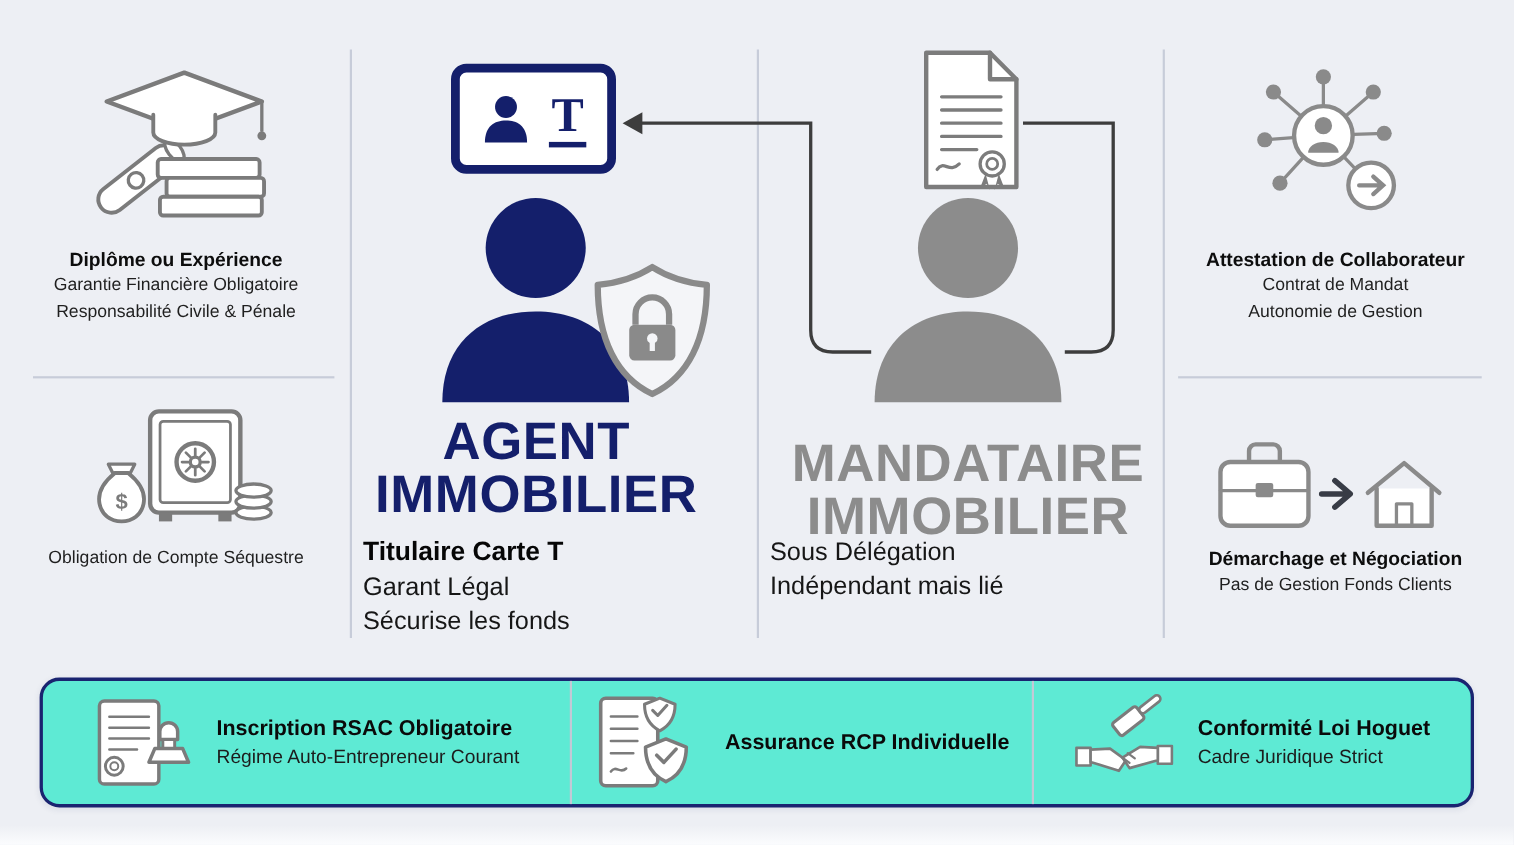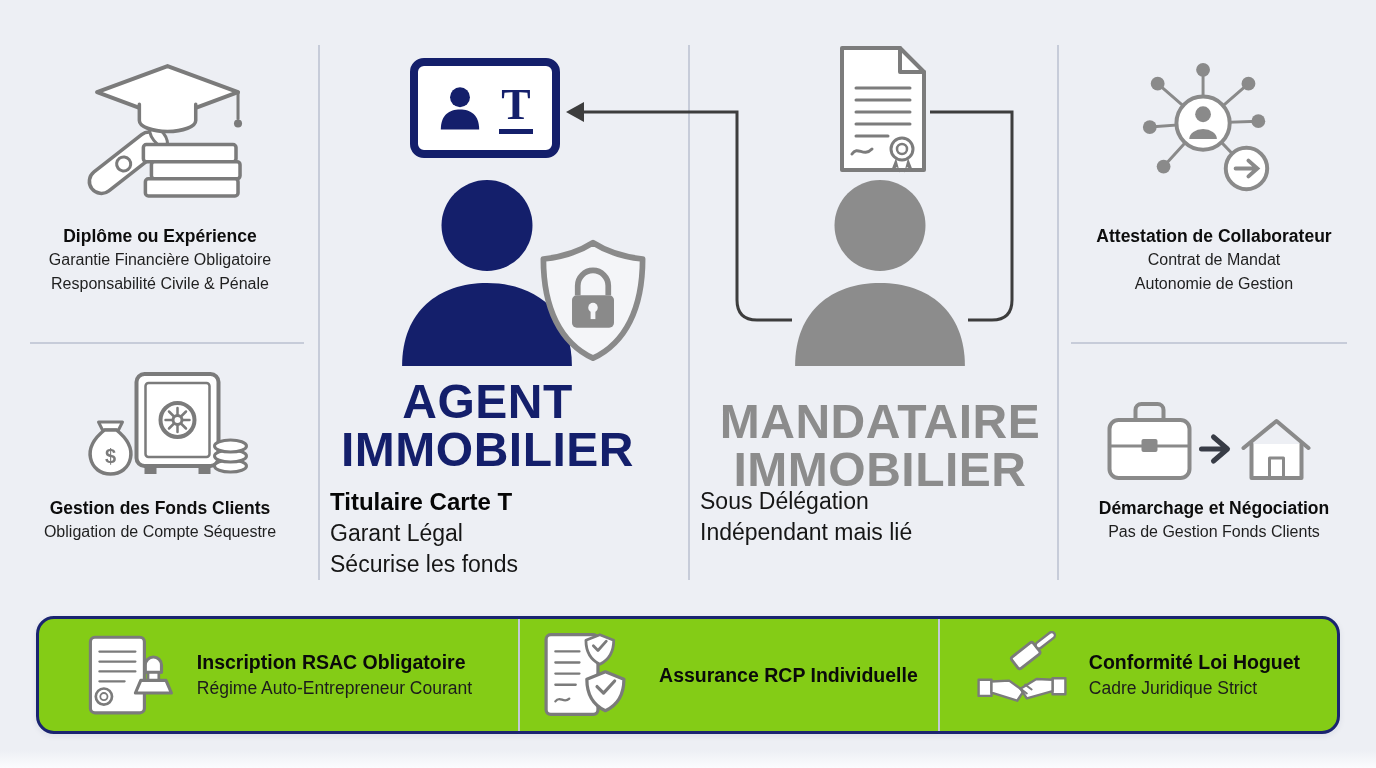--- a/index.html
+++ b/index.html
@@ -24,21 +24,21 @@
   .card{position:absolute;left:410px;top:58px;width:134px;height:84px;background:#fff;
     border:8px solid #141f6b;border-radius:14px;display:flex;align-items:center;
     justify-content:center;gap:16px;}
   .card .person-sm{width:46px;height:54px;}
   .tcol{display:flex;flex-direction:column;align-items:center;}
   .tletter{font-family:"Liberation Serif", serif;font-weight:700;font-size:44px;
     line-height:44px;color:#141f6b;}
   .tbar{width:34px;height:5px;background:#141f6b;margin-top:2px;}
   .arrows{position:absolute;left:0;top:0;}
   .footer{position:absolute;left:36px;top:616px;width:1304px;height:118px;
-    background:#84cc16;border:3px solid #1a2470;border-radius:18px;display:flex;
+    background:#5eead4;border:3px solid #1a2470;border-radius:18px;display:flex;
     box-shadow:0 2px 6px rgba(30,40,90,0.08);box-sizing:border-box;}
   .fcell{display:flex;align-items:center;justify-content:center;gap:22px;height:100%;}
   .fcell.c1{flex:0 0 36.9%;}
   .fcell.c2{flex:0 0 32.2%;border-left:2px solid #c3c9d6;gap:29px;}
   .fcell.c3{flex:1;border-left:2px solid #c3c9d6;}
   .ficon{width:90px;height:88px;flex:0 0 auto;}
   .ficon svg{width:100%;height:100%;display:block;}
   .ftext{text-align:left;}
   .ftext .ft1{font-weight:700;font-size:19.5px;line-height:27px;color:#0a0a0a;}
   .ftext .ft2{font-size:17.5px;line-height:25px;color:#1c1c1c;}
@@ -93,21 +93,20 @@
       <path d="M93,40 V64 M81,52 H105 M84.5,43.5 L101.5,60.5 M101.5,43.5 L84.5,60.5" stroke-width="2.5"></path>
       <circle cx="93" cy="52" r="4.5" fill="#fff" stroke-width="3"></circle>
       <rect x="60" y="98" width="12" height="8" fill="#7b7b7b" stroke="none"></rect>
       <rect x="114" y="98" width="12" height="8" fill="#7b7b7b" stroke="none"></rect>
       <ellipse cx="146" cy="98" rx="16" ry="6" fill="#fff" stroke-width="3"></ellipse>
       <ellipse cx="146" cy="88" rx="16" ry="6" fill="#fff" stroke-width="3"></ellipse>
       <ellipse cx="146" cy="78" rx="16" ry="6" fill="#fff" stroke-width="3"></ellipse>
     </svg>
   </span>
   <div class="stack" style="left:8px;top:496px;width:304px">
-    <div class="t">Gestion des Fonds Clients</div>
     <div class="l">Obligation de Compte Séquestre</div>
   </div>
 
   <div class="card">
     <span class="person-sm">
       <svg viewBox="0 0 60 60" width="46" height="54">
         <circle cx="30" cy="16" r="13" fill="#141f6b"></circle>
         <path d="M5,58 C5,39 16,32 30,32 C44,32 55,39 55,58 Z" fill="#141f6b"></path>
       </svg>
     </span>

